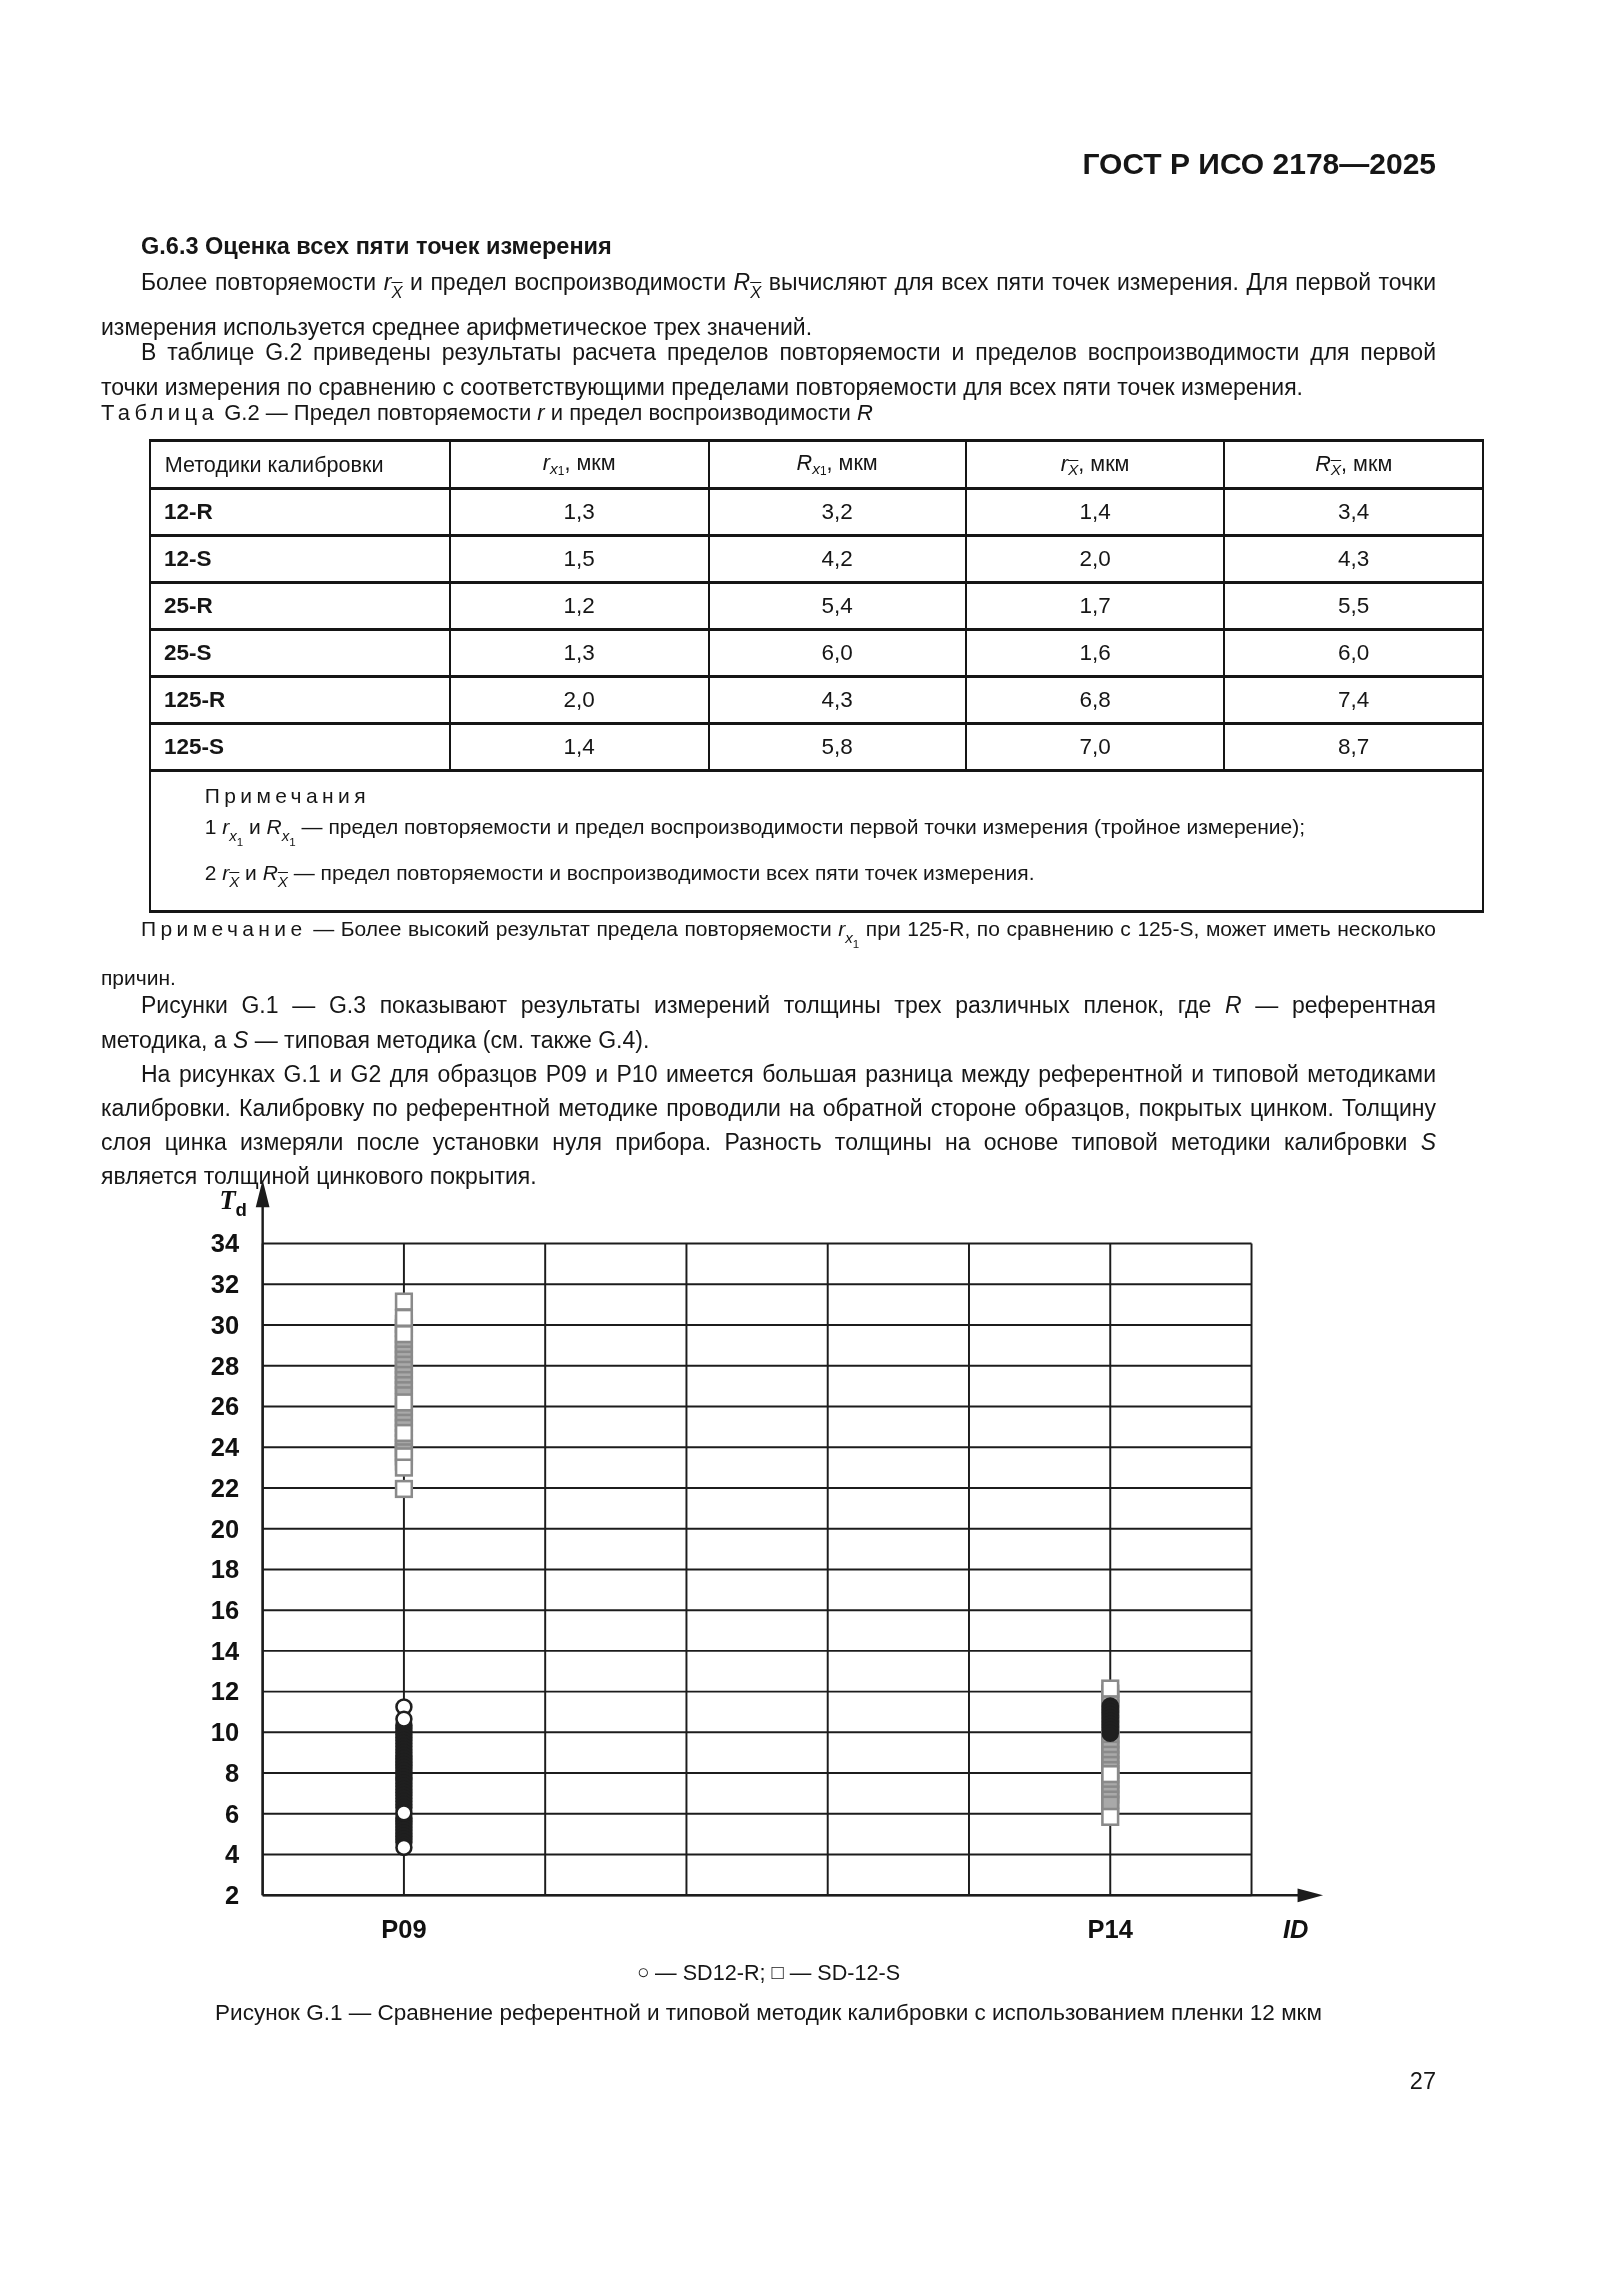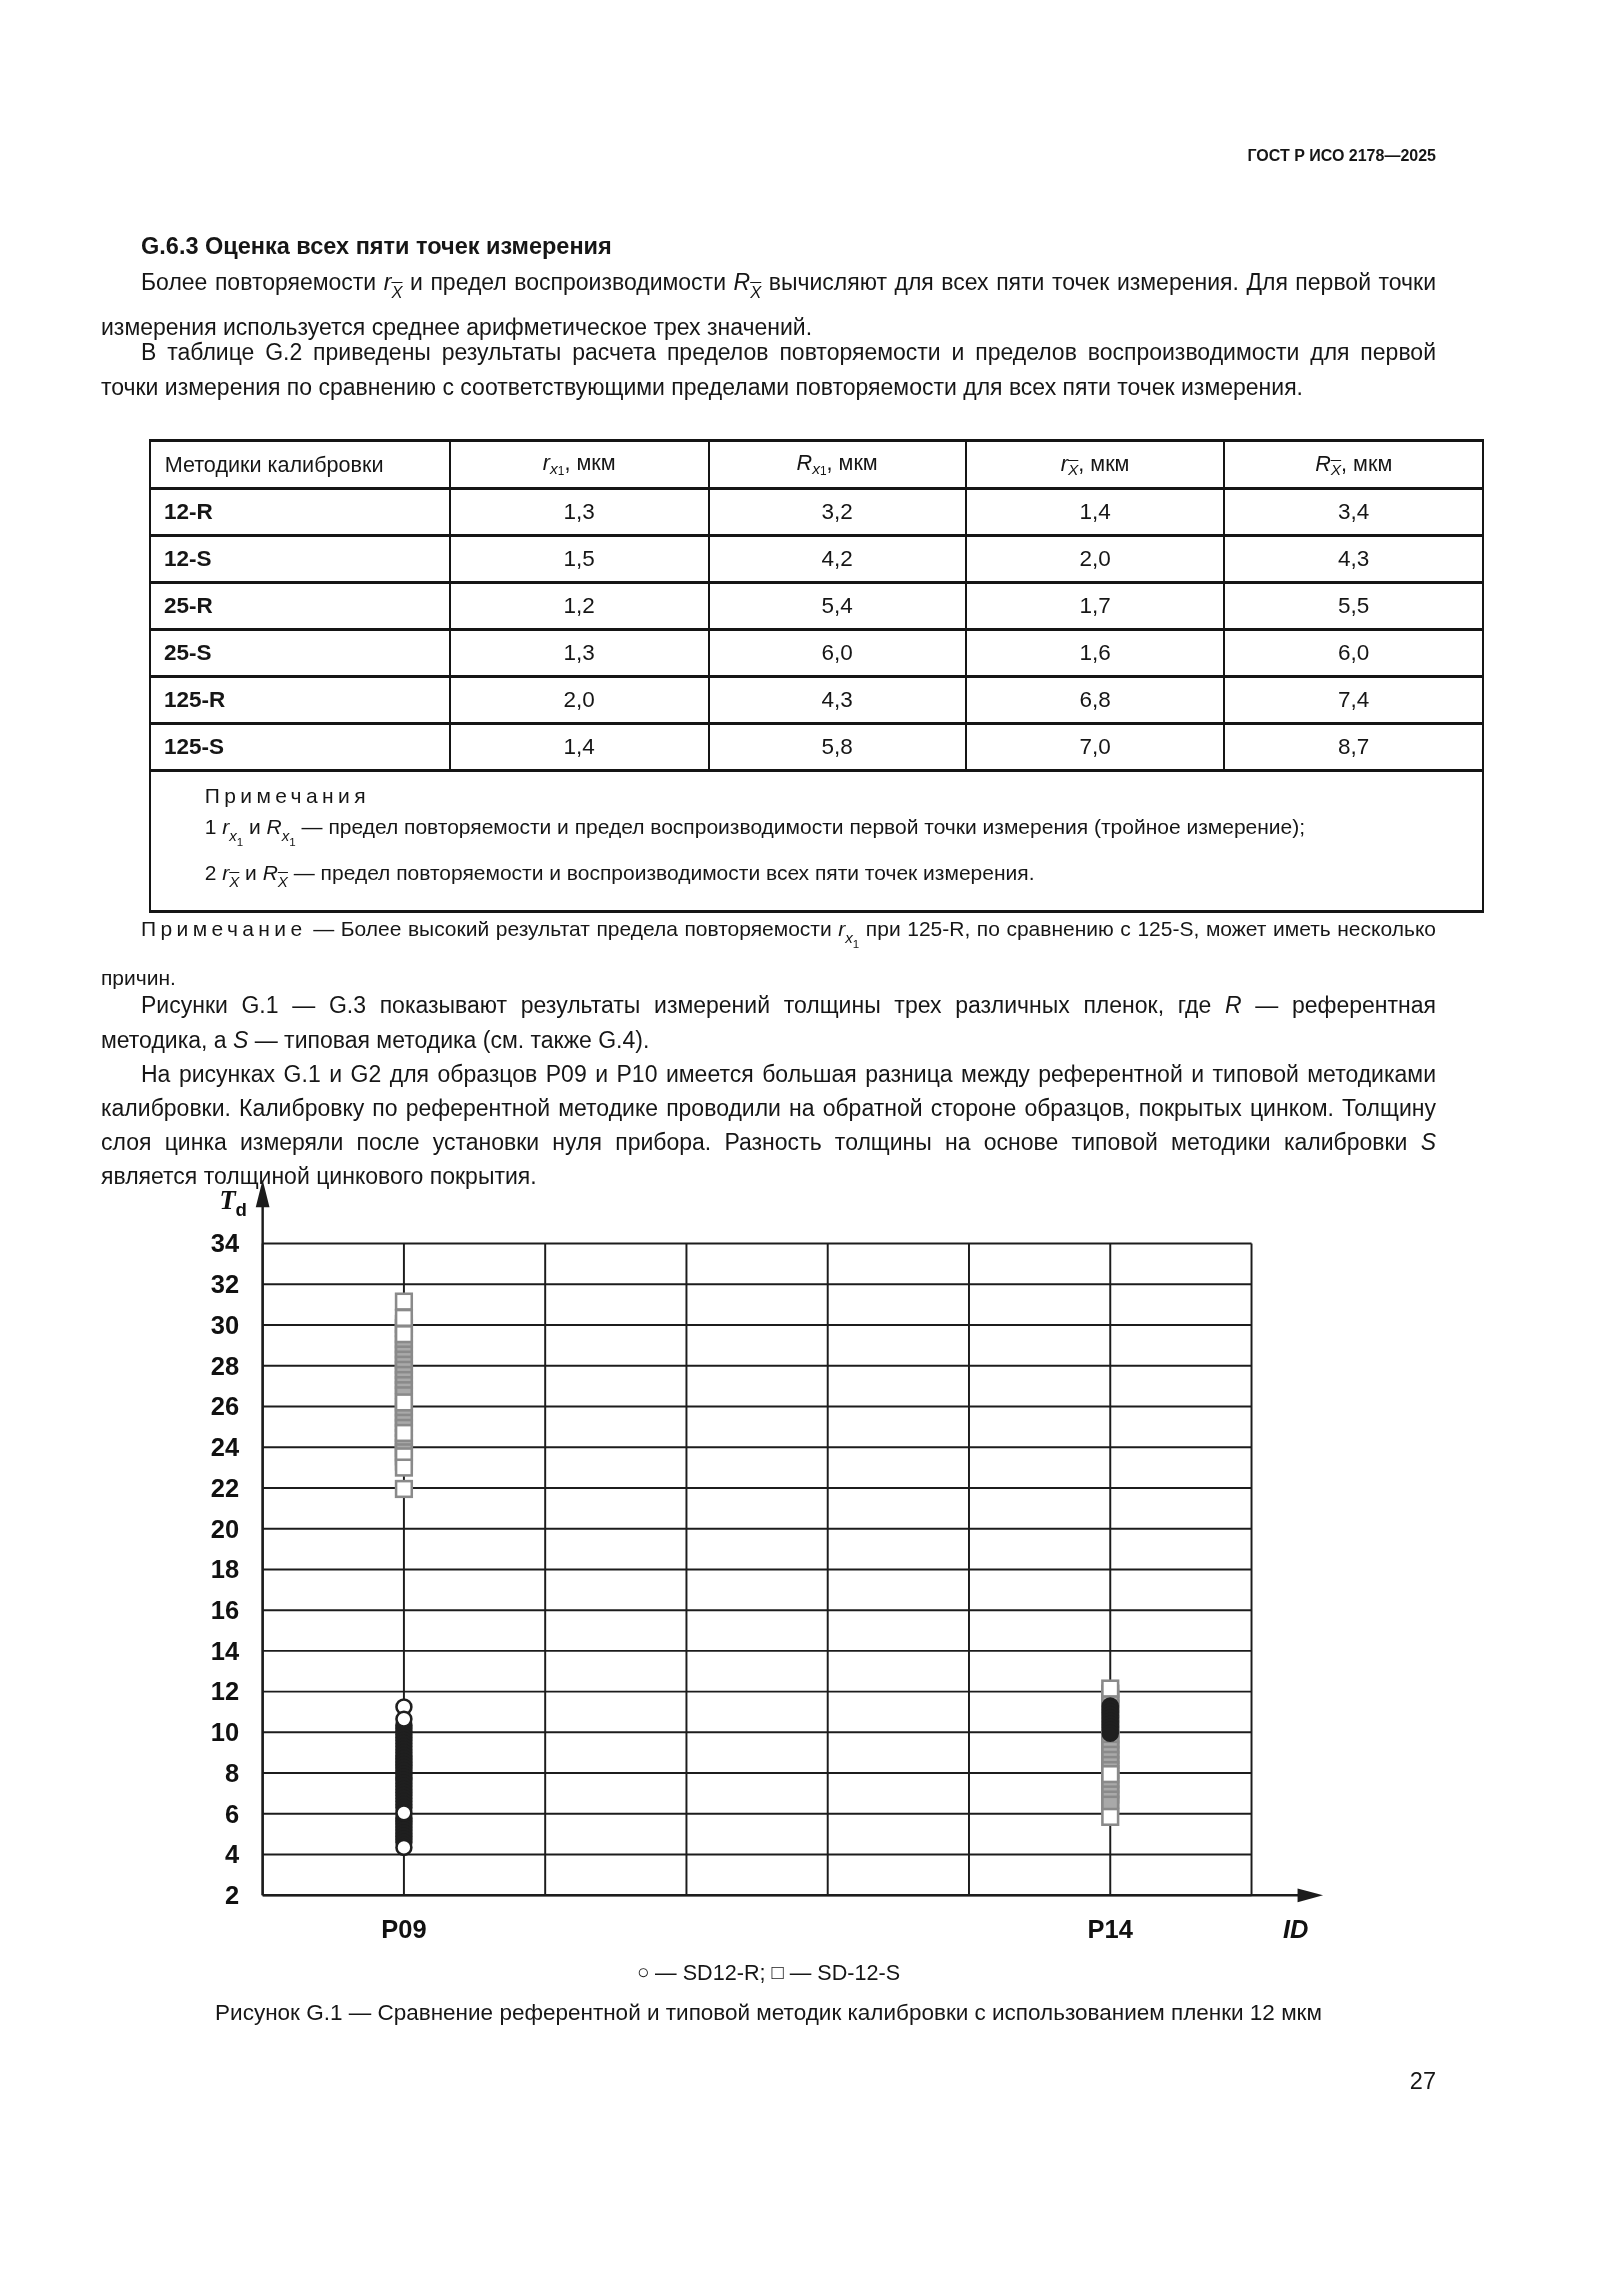--- a/index.html
+++ b/index.html
@@ -5,21 +5,21 @@
   html,body{margin:0;padding:0;background:#e8e8e8;}
   .page{
     position:relative;
     width:1621px;height:2293px;
     background:#ffffff;
     font-family:"Liberation Sans",sans-serif;
     color:#161616;
     overflow:hidden;
   }
   .block{position:absolute;left:101px;width:1335px;}
-  .doc-header{top:147px;text-align:right;font-size:16px;font-weight:bold;}
+  .doc-header{top:147px;text-align:right;font-size:30px;font-weight:bold;}
   .section-heading{top:233px;padding-left:40px;font-size:23.5px;font-weight:bold;}
   .para{font-size:23px;line-height:35px;text-align:justify;text-indent:40px;}
   .p1{top:265px;}
   .p2{top:335px;}
   .tbl-caption{top:400px;font-size:22px;}
   .small{font-size:21px;line-height:33px;}
   .note-para{top:912px;text-align:justify;text-indent:40px;}
   .p3{top:988px;}
   .p4{top:1057px;line-height:34px;}
   .it{font-style:italic;}
@@ -55,20 +55,21 @@
 
 <div class="page">
 
   <div class="block doc-header">ГОСТ Р ИСО 2178—2025</div>
 
   <div class="block section-heading">G.6.3 Оценка всех пяти точек измерения</div>
 
   <div class="block para p1"><span>Более повторяемости </span><span class="it">r</span><span class="it s1 ov">X</span><span> и предел воспроизводимости </span><span class="it">R</span><span class="it s1 ov">X</span><span> вычисляют для всех пяти точек измерения. Для первой точки измерения используется среднее арифметическое трех значений.</span></div>
   <div class="block para p2"><span>В таблице G.2 приведены результаты расчета пределов повторяемости и пределов воспроизводимости для первой точки измерения по сравнению с соответствующими пределами повторяемости для всех пяти точек измерения.</span></div>
 
+  <div class="block tbl-caption"><span class="ls">Таблица</span><span>  G.2 — Предел повторяемости </span><span class="it">r</span><span> и предел воспроизводимости </span><span class="it">R</span></div>
 
   <div class="block gtable-wrap">
     <table class="gtable">
       <colgroup>
         <col style="width:22.5%">
           <col style="width:19.4%">
           <col style="width:19.3%">
           <col style="width:19.4%">
           <col style="width:19.4%">
       </colgroup>

